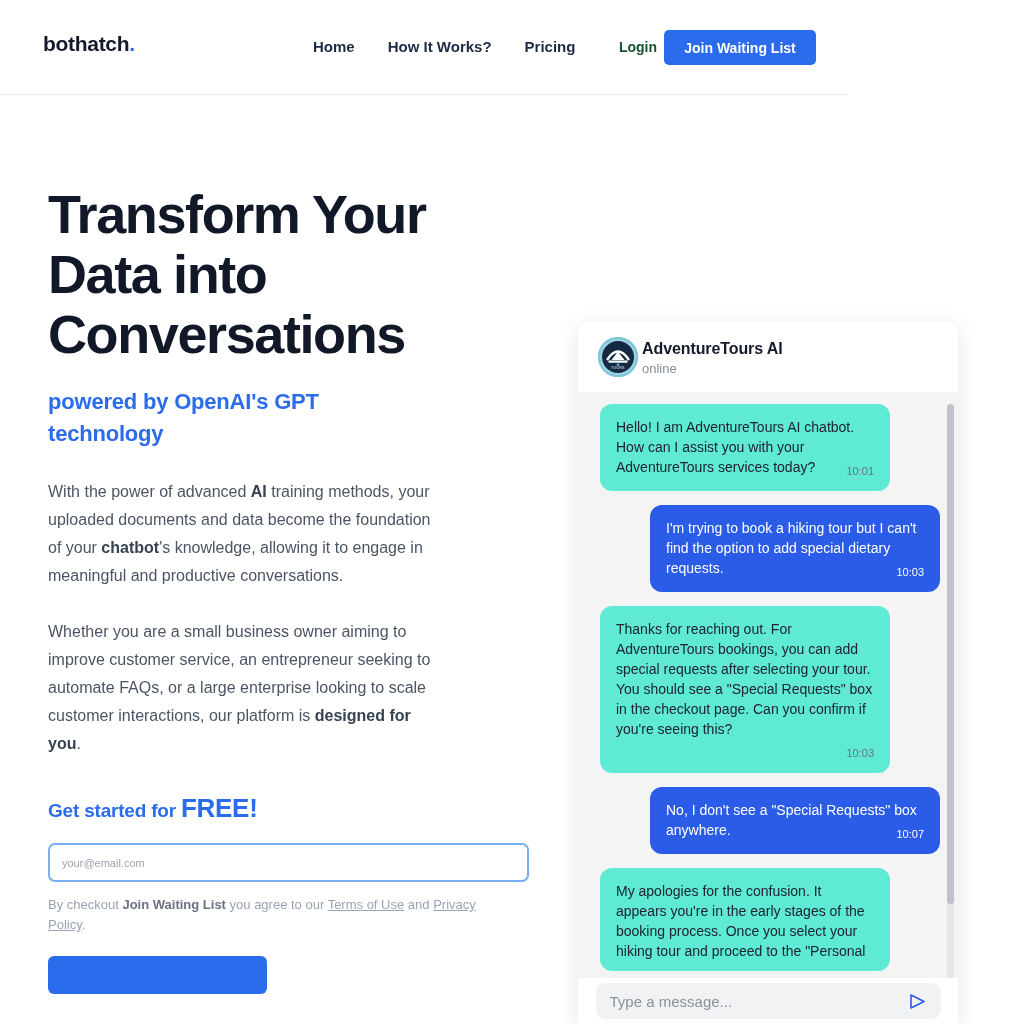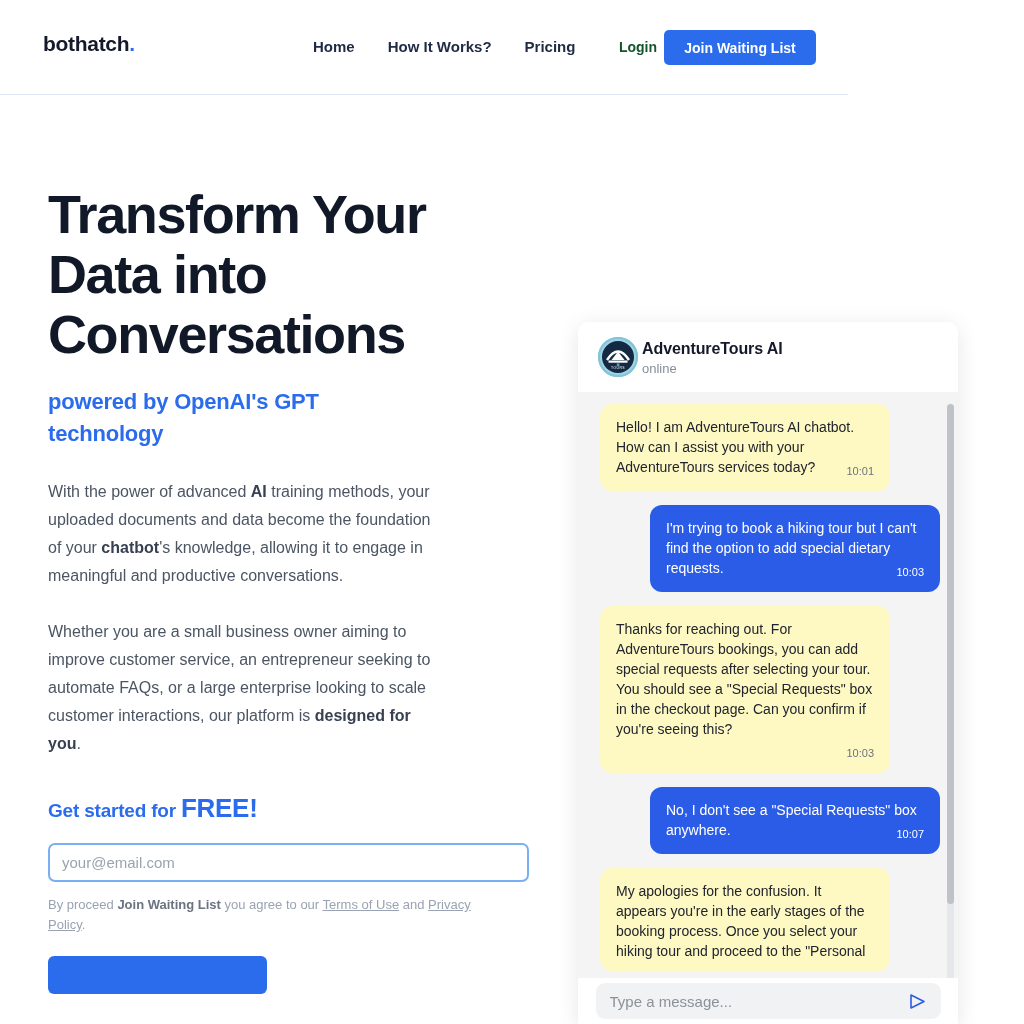--- a/index.html
+++ b/index.html
@@ -138,21 +138,21 @@
   .email-input {
     display: block;
     margin-top: 19px;
     width: 481px;
     height: 39px;
     padding: 0 12px;
     border: 2px solid #79b0f3;
     border-radius: 7px;
     background: #ffffff;
     font-family: "Liberation Sans", sans-serif;
-    font-size: 15px;
+    font-size: 11px;
     color: #111827;
     outline: none;
   }
   .email-input::placeholder { color: #9aa3af; }
 
   .legal-text {
     margin-top: 13px;
     width: 460px;
     font-size: 13px;
     line-height: 20px;
@@ -239,21 +239,21 @@
   .msg-row.user { justify-content: flex-end; }
 
   .bubble {
     max-width: 290px;
     padding: 13px 16px 10px 16px;
     font-size: 14px;
     line-height: 20px;
     position: relative;
   }
   .bubble.bot {
-    background: #fef9c3;
+    background: #5eead4;
     color: #20242e;
     border-radius: 12px;
   }
   .bubble.user {
     background: #2b5ce8;
     color: #ffffff;
     border-radius: 12px;
   }
 
   .bubble-text { display: block; }
@@ -351,21 +351,21 @@
     <span>Whether you are a small business owner aiming to improve customer service, an entrepreneur seeking to automate FAQs, or a large enterprise looking to scale customer interactions, our platform is </span><b>designed for you</b><span>.</span>
   </p>
 
   <div class="free-heading">
     <span>Get started for </span><span class="big">FREE!</span>
   </div>
 
   <input class="email-input" type="email" autofocus="" placeholder="your@email.com" style="">
 
   <p class="legal-text">
-    <span>By proceed </span><b>Join Waiting List</b><span> you agree to our </span><a class="legal-link" href="#">Terms of Use</a><span> and </span><a class="legal-link" href="#">Privacy Policy</a><span>.</span>
+    <span>By checkout </span><b>Join Waiting List</b><span> you agree to our </span><a class="legal-link" href="#">Terms of Use</a><span> and </span><a class="legal-link" href="#">Privacy Policy</a><span>.</span>
   </p>
 
   <button class="submit-button"></button>
 </section>
 
 <aside class="chat-widget">
 
   <div class="chat-header">
     <div class="avatar">
       <svg width="40" height="40" viewBox="0 0 40 40" aria-hidden="true">

